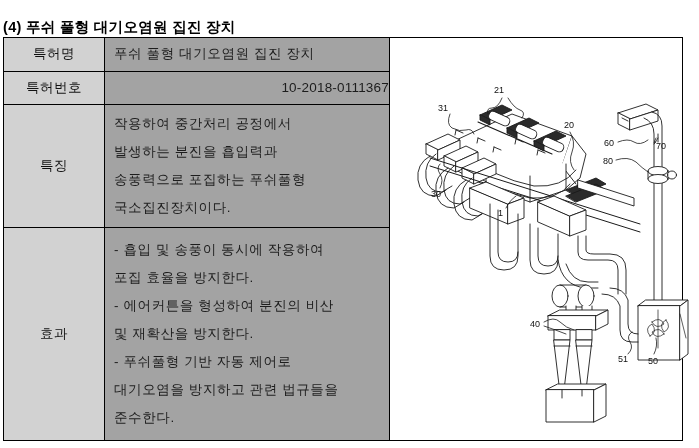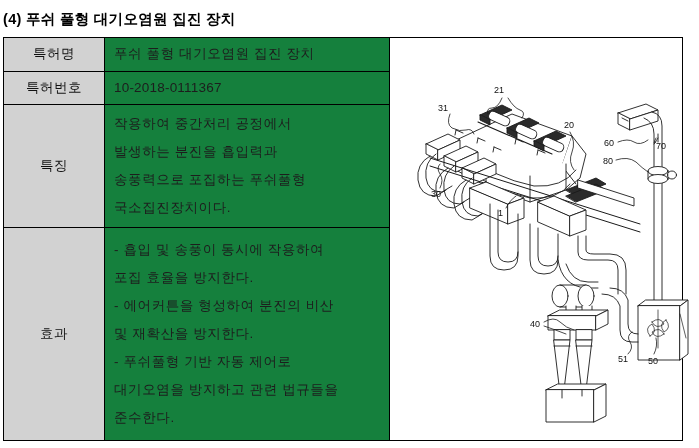--- a/index.html
+++ b/index.html
@@ -17,21 +17,21 @@
   }
   #page {
     position: absolute;
     left: 0; top: 0;
     width: 699px;
     height: 448px;
   }
   .title {
     position: absolute;
     left: 3px;
-    top: 10px;
+    top: 18px;
     font-size: 14.5px;
     font-weight: bold;
     letter-spacing: 0.3px;
     color: #000;
     white-space: nowrap;
   }
   .tbl {
     position: absolute;
     left: 3px;
     top: 37px;
@@ -51,21 +51,21 @@
   td.lbl {
     width: 100px;
     background: #d2d2d2;
     text-align: center;
     font-size: 13.5px;
     color: #111;
     letter-spacing: 0.5px;
   }
   td.val {
     width: 275px;
-    background: #15803d;
+    background: #a3a3a3;
     padding: 0 0 0 9px;
     text-align: left;
   }
   td.dgm {
     background: #ffffff;
     padding: 0;
     vertical-align: top;
     position: relative;
   }
   .ln {
@@ -73,20 +73,21 @@
     line-height: 28px;
     font-size: 13.5px;
     letter-spacing: 0.6px;
     white-space: nowrap;
     color: #1d1d1d;
   }
   .one-line { line-height: 30px; }
   .num {
     letter-spacing: 0.2px;
     font-size: 13.5px;
+    text-align: right;
   }
   .pad-v { padding: 7px 0 8px 0; }
   .dgm-wrap {
     position: relative;
     width: 100%;
     height: 402px;
     text-align: center;
   }
   .dgm-wrap svg {
     position: absolute;

